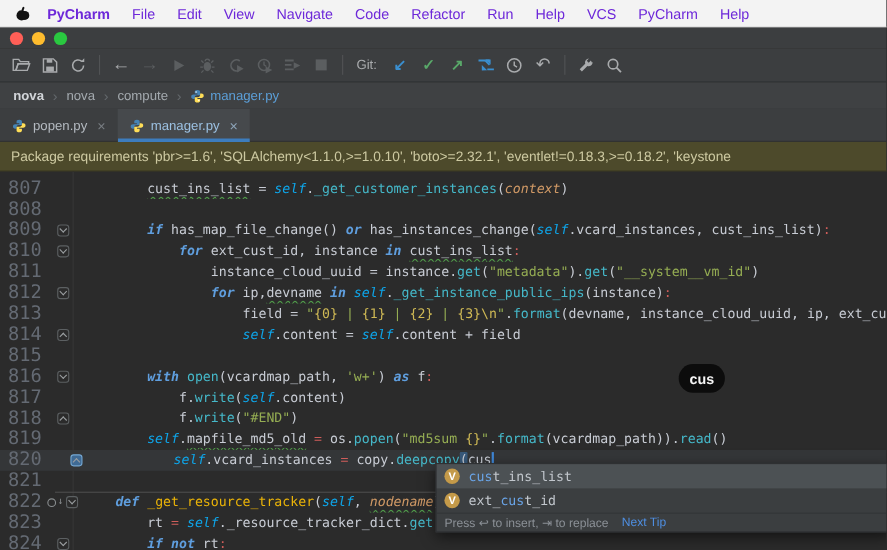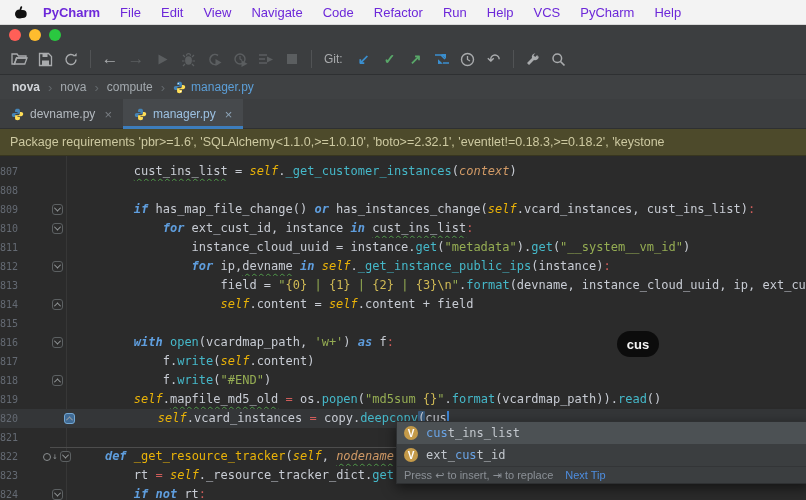--- a/index.html
+++ b/index.html
@@ -53,35 +53,35 @@
     border-bottom:1px solid #38361f; }
 
   
   .editor { position:relative; height:344px; background:#2b2b2b;
     font-family:"DejaVu Sans Mono", monospace; font-size:12px; overflow:hidden; }
   .gutter-rule { position:absolute; left:66px; top:0; bottom:0; width:1px; background:#373737; z-index:0; }
   .code-rows { padding-top:6px; position:relative; z-index:1; }
   .row { display:flex; height:19px; line-height:19px; position:relative; white-space:pre; }
   .row.curline { background:#343638;gap:12px; }
   .row.sepline::before { content:""; position:absolute; top:0; left:50px; right:0; height:1px; background:#4d4d4d; }
-  .num { width:38px; text-align:left; color:#646a73; font-size:10px; flex:none; }
+  .num { width:38px; text-align:right; color:#646a73; font-size:17px; flex:none; }
   .mark { width:38px; flex:none; display:flex; align-items:center; justify-content:center; gap:2px; }
   .code { flex:1; overflow:hidden; }
 
   .fbox { width:11px; height:11px; border:1px solid #5c6062; border-radius:3px;
     display:flex; align-items:center; justify-content:center; background:#2b2b2b; flex:none; }
   .fbox.sel { background:#3f6a94; border-color:#74a7d2; }
   .chv { width:5px; height:5px; border-right:1.5px solid #9a9ea0; border-bottom:1.5px solid #9a9ea0; }
   .chv.down { transform:rotate(45deg) translate(-1px,-1px); }
   .chv.up { transform:rotate(-135deg) translate(-1px,-1px); }
   .ovr { display:flex; align-items:center; color:#8a8e90; font-size:9px; line-height:1; gap:1px; }
   .ovr .c { width:8px; height:8px; border:1px solid #8a8e90; border-radius:50%; }
 
   .tk-p { color:#c8ccd4; } .tk-k { color:#5f9ede; font-style:italic;font-weight:bold; }
-  .tk-s { color:#eab308; font-style:italic; } .tk-f { color:#45b8c9; }
+  .tk-s { color:#0ea5e9; font-style:italic; } .tk-f { color:#45b8c9; }
   .tk-st { color:#95ad53; } .tk-sf { color:#d0ba55; }
   .tk-pa { color:#d19a66; font-style:italic; } .tk-d { color:#eab308;margin-top:36px; }
   .tk-r { color:#cf5d5a; }
   .squig { text-decoration:underline; text-decoration-style:wavy; text-decoration-color:#4f9a49;
     text-decoration-thickness:1px; text-underline-offset:3px; }
   .phl { background:#38597a; border-radius:1px; }
   .cursor { display:inline-block; width:2px; height:15px; background:#3e86d6; vertical-align:middle; }
 
   
   .cus-pill { position:absolute; left:617px; top:175px; width:42px; height:26px;
@@ -246,21 +246,21 @@
     <span>manager.py</span>
   </span>
 </div>
 
 <div class="tabs">
   <span class="tab">
     <svg width="13" height="13" viewBox="0 0 16 16">
         <path fill="#4584b6" d="M8 1c-2 0-3 .8-3 2v2h3v1H3.5C2 6 1 7 1 8.5S2 11 3.5 11H5V9.5C5 8 6 7 7.5 7H11V3c0-1.2-1-2-3-2z"></path>
         <path fill="#ffde57" d="M8 15c2 0 3-.8 3-2v-2H8v-1h4.5c1.5 0 2.5-1 2.5-2.5S14 5 12.5 5H11v1.5C11 8 10 9 8.5 9H5v4c0 1.2 1 2 3 2z"></path>
       </svg>
-    <span>devname.py</span>
+    <span>popen.py</span>
     <span class="close">×</span>
   </span>
   <span class="tab active">
     <svg width="13" height="13" viewBox="0 0 16 16">
         <path fill="#4584b6" d="M8 1c-2 0-3 .8-3 2v2h3v1H3.5C2 6 1 7 1 8.5S2 11 3.5 11H5V9.5C5 8 6 7 7.5 7H11V3c0-1.2-1-2-3-2z"></path>
         <path fill="#ffde57" d="M8 15c2 0 3-.8 3-2v-2H8v-1h4.5c1.5 0 2.5-1 2.5-2.5S14 5 12.5 5H11v1.5C11 8 10 9 8.5 9H5v4c0 1.2 1 2 3 2z"></path>
       </svg>
     <span>manager.py</span>
     <span class="close">×</span>
   </span>

